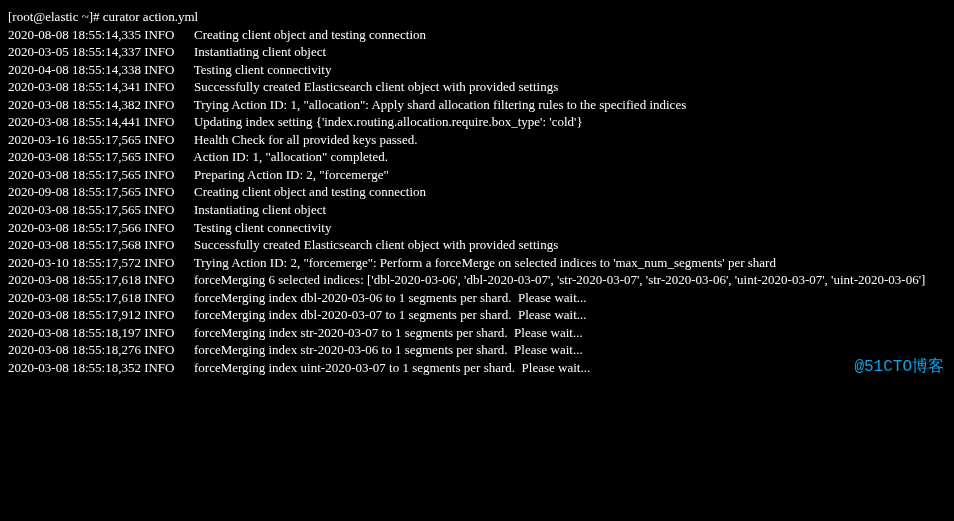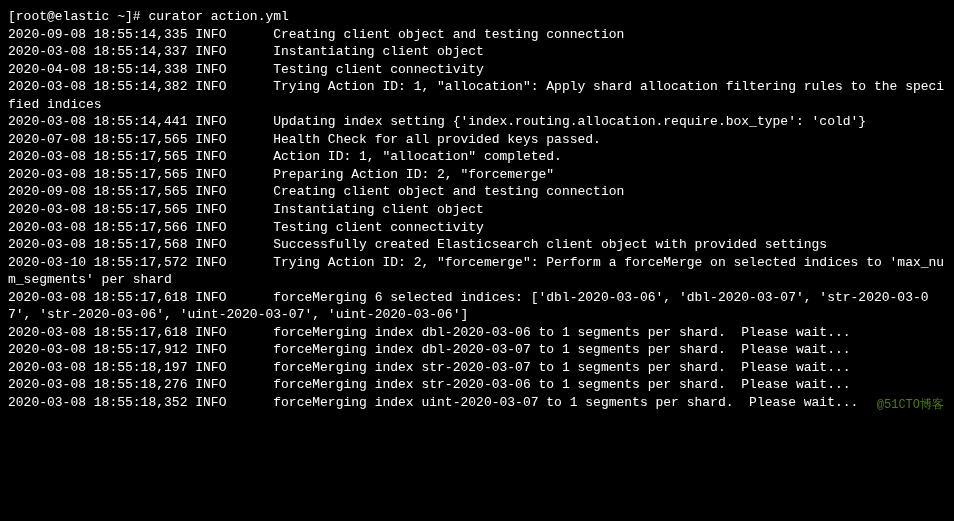--- a/index.html
+++ b/index.html
@@ -10,41 +10,43 @@
     font-family: "Consolas", "Courier New", monospace;
     font-size: 13px;
     line-height: 1.35;
     width: 954px;
     box-sizing: border-box;
     position: relative;
   }
   .line {
     white-space: pre-wrap;
     word-break: break-all;
+    font-family: Liberation Serif, serif;
   }
   .watermark {
     position: absolute;
     right: 10px;
     bottom: 6px;
-    color: #4d7c0f;
-    font-size: 12px;
+    color: #0ea5e9;
+    font-size: 16px;
     text-align: center;
   }
 </style>
 </head>
 <body>
 
 <div id="terminal">
   <div class="line">[root@elastic ~]# curator action.yml</div>
-    <div class="line">2020-09-08 18:55:14,335 INFO      Creating client object and testing connection</div>
-    <div class="line">2020-03-08 18:55:14,337 INFO      Instantiating client object</div>
+    <div class="line">2020-08-08 18:55:14,335 INFO      Creating client object and testing connection</div>
+    <div class="line">2020-03-05 18:55:14,337 INFO      Instantiating client object</div>
     <div class="line">2020-04-08 18:55:14,338 INFO      Testing client connectivity</div>
+    <div class="line">2020-03-08 18:55:14,341 INFO      Successfully created Elasticsearch client object with provided settings</div>
     <div class="line">2020-03-08 18:55:14,382 INFO      Trying Action ID: 1, "allocation": Apply shard allocation filtering rules to the specified indices</div>
     <div class="line">2020-03-08 18:55:14,441 INFO      Updating index setting {'index.routing.allocation.require.box_type': 'cold'}</div>
-    <div class="line">2020-07-08 18:55:17,565 INFO      Health Check for all provided keys passed.</div>
+    <div class="line">2020-03-16 18:55:17,565 INFO      Health Check for all provided keys passed.</div>
     <div class="line">2020-03-08 18:55:17,565 INFO      Action ID: 1, "allocation" completed.</div>
     <div class="line">2020-03-08 18:55:17,565 INFO      Preparing Action ID: 2, "forcemerge"</div>
     <div class="line">2020-09-08 18:55:17,565 INFO      Creating client object and testing connection</div>
     <div class="line">2020-03-08 18:55:17,565 INFO      Instantiating client object</div>
     <div class="line">2020-03-08 18:55:17,566 INFO      Testing client connectivity</div>
     <div class="line">2020-03-08 18:55:17,568 INFO      Successfully created Elasticsearch client object with provided settings</div>
     <div class="line">2020-03-10 18:55:17,572 INFO      Trying Action ID: 2, "forcemerge": Perform a forceMerge on selected indices to 'max_num_segments' per shard</div>
     <div class="line">2020-03-08 18:55:17,618 INFO      forceMerging 6 selected indices: ['dbl-2020-03-06', 'dbl-2020-03-07', 'str-2020-03-07', 'str-2020-03-06', 'uint-2020-03-07', 'uint-2020-03-06']</div>
     <div class="line">2020-03-08 18:55:17,618 INFO      forceMerging index dbl-2020-03-06 to 1 segments per shard.  Please wait...</div>
     <div class="line">2020-03-08 18:55:17,912 INFO      forceMerging index dbl-2020-03-07 to 1 segments per shard.  Please wait...</div>

